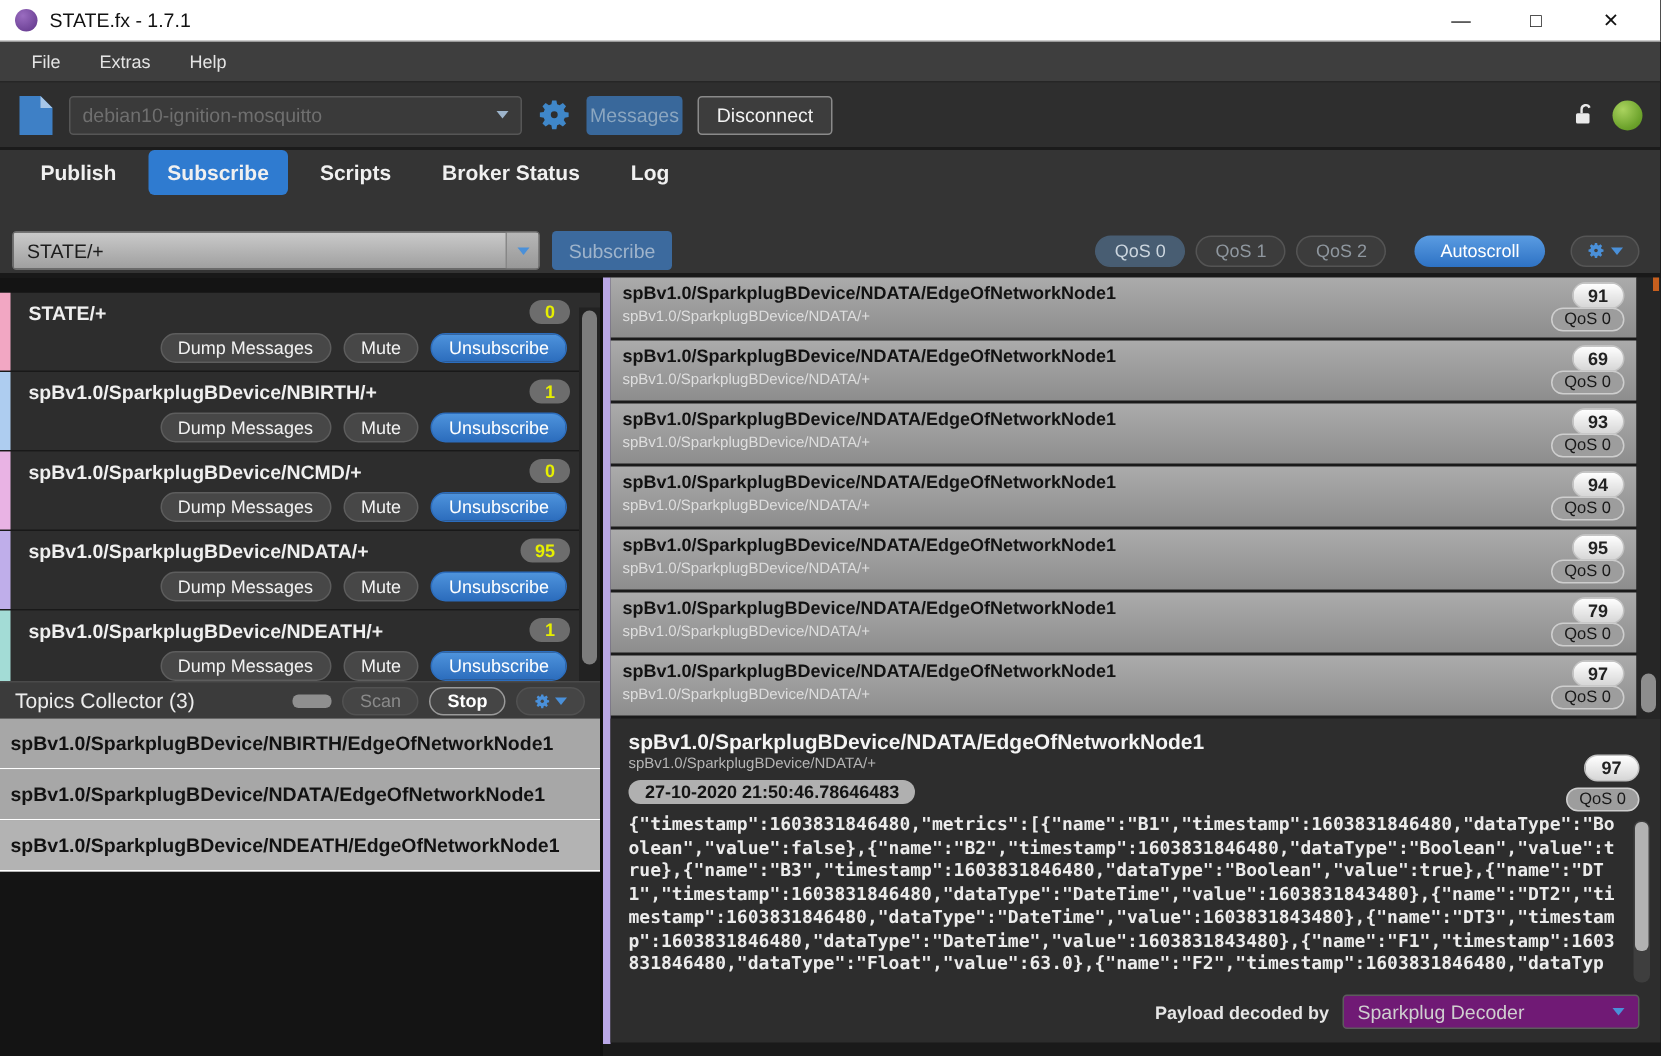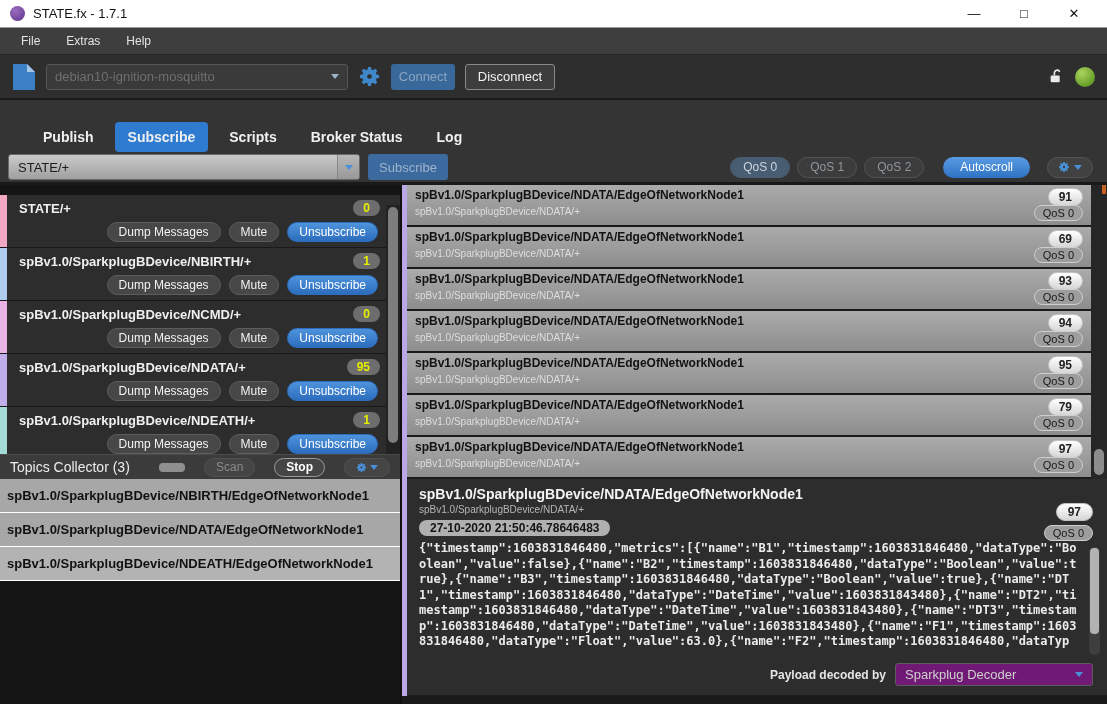--- a/index.html
+++ b/index.html
@@ -31,22 +31,22 @@
   .caret.gray{border-top-color:#9db4cb;}
   .btn{height:26px;border-radius:3px;font-size:13px;display:flex;align-items:center;
     justify-content:center;}
   .btn-connect{width:64px;background:#39689b;color:#8ba6c0;}
   .btn-disconnect{width:90px;background:#3d3d3d;border:1px solid #8a8a8a;color:#f2f2f2;}
   .conn-right{margin-left:auto;display:flex;align-items:center;gap:10px;}
   .status-dot{width:20px;height:20px;border-radius:50%;
     background:radial-gradient(circle at 35% 30%,#aad35f,#6da32c 65%,#578a20);}
 
   
-  .tabbar{height:52px;background:#343434;display:flex;align-items:flex-end;
-    padding:0 30px;gap:8px;}
+  .tabbar{height:52px;background:#343434;display:flex;align-items:flex-start;
+    padding:0 14px;gap:8px;}
   .tab{color:#f0f0f0;font-weight:bold;font-size:14px;padding:7px 13px;border-radius:4px;}
   .tab.active{background:#2f7bd0;}
 
   
   .subtoolbar{height:33px;background:#343434;display:flex;align-items:center;
     padding:0 8px;border-bottom:3px solid #191919;gap:8px;}
   .topic-combo{width:352px;height:26px;border-radius:3px;border:1px solid #6a6a6a;
     background:linear-gradient(#cacaca,#9f9f9f);display:flex;align-items:center;
     padding:0 0 0 9px;overflow:hidden;}
   .topic-text{color:#1c1c1c;font-size:13px;flex:1;}
@@ -76,21 +76,21 @@
   .card-badge{background:#6d6d6d;color:#e6ef00;font-weight:bold;font-size:12px;
     border-radius:10px;padding:1px 10px;margin-right:12px;}
   .card-actions{display:flex;justify-content:flex-end;gap:8px;margin-top:6px;padding-right:14px;}
   .pill-dark{background:#474747;border:1px solid #5d5d5d;color:#f2f2f2;height:20px;
     border-radius:10px;font-size:12px;padding:0 11px;display:inline-flex;align-items:center;}
   .pill-unsub{background:linear-gradient(#4e93dc,#2c6dbd);border:1px solid #2c6dbd;color:#fff;}
   .left-scrollbar{position:absolute;top:10px;right:0;width:14px;height:259px;background:#222;}
   .left-thumb{position:absolute;top:2px;left:2px;width:10px;height:236px;
     background:#7d7d7d;border-radius:5px;}
   .collector-header{height:25px;background:#3b3b3b;border-top:1px solid #4a4a4a;
-    display:flex;align-items:center;padding:0 10px;gap:19px;}
+    display:flex;align-items:center;padding:0 10px;gap:7px;}
   .collector-title{color:#ececec;font-size:14px;flex:1;}
   .toggle-rect{width:26px;height:9px;border-radius:4px;background:#8f8f8f;}
   .pill-sm{height:19px;border-radius:10px;font-size:12px;display:inline-flex;
     align-items:center;justify-content:center;padding:0 11px;}
   .pill-scan{background:#454545;border:1px solid #515151;color:#8a8a8a;}
   .pill-stop{background:#454545;border:1px solid #9a9a9a;color:#fff;font-weight:bold;}
   .pill-gear-sm{background:#454545;border:1px solid #515151;gap:3px;}
   .collector-row{height:34px;background:#a7a7a7;border-bottom:1px solid #ffffff;
     color:#121212;font-weight:bold;font-size:13px;display:flex;align-items:center;padding:0 7px;}
   .collector-rows .collector-row:last-child{background:#b3b3b3;}
@@ -168,21 +168,21 @@
     <path d="M15 1l8 8h-8z" fill="#a6c6e8"></path>
   </svg>
   <div class="profile-combo">
     <span class="profile-text">debian10-ignition-mosquitto</span>
     <span class="caret gray"></span>
   </div>
   <svg width="23" height="23" viewBox="0 0 24 24">
     <path fill="#3f87c9" d="M12 7.2a4.8 4.8 0 100 9.6 4.8 4.8 0 000-9.6zm10 6.3v-3l-2.7-.5a7.6 7.6 0 00-.7-1.7l1.6-2.3-2.2-2.2-2.3 1.6c-.5-.3-1.1-.5-1.7-.7L13.5 2h-3l-.5 2.7c-.6.2-1.2.4-1.7.7L6 3.8 3.8 6l1.6 2.3c-.3.5-.5 1.1-.7 1.7l-2.7.5v3l2.7.5c.2.6.4 1.2.7 1.7L3.8 18 6 20.2l2.3-1.6c.5.3 1.1.5 1.7.7l.5 2.7h3l.5-2.7c.6-.2 1.2-.4 1.7-.7l2.3 1.6 2.2-2.2-1.6-2.3c.3-.5.5-1.1.7-1.7l2.7-.5z"></path>
     <circle cx="12" cy="12" r="2.4" fill="#2e2e2e"></circle>
   </svg>
-  <div class="btn btn-connect">Connect</div>
+  <div class="btn btn-connect">Messages</div>
   <div class="btn btn-disconnect">Disconnect</div>
   <div class="conn-right">
     <svg width="17" height="17" viewBox="0 0 16 16">
       <path d="M6 7V4.6a2.6 2.6 0 015-1" stroke="#eaeaea" stroke-width="1.5" fill="none"></path>
       <rect x="2.5" y="7" width="8.5" height="6.5" rx="1" fill="#eaeaea"></rect>
     </svg>
     <span class="status-dot"></span>
   </div>
 </div>
 

